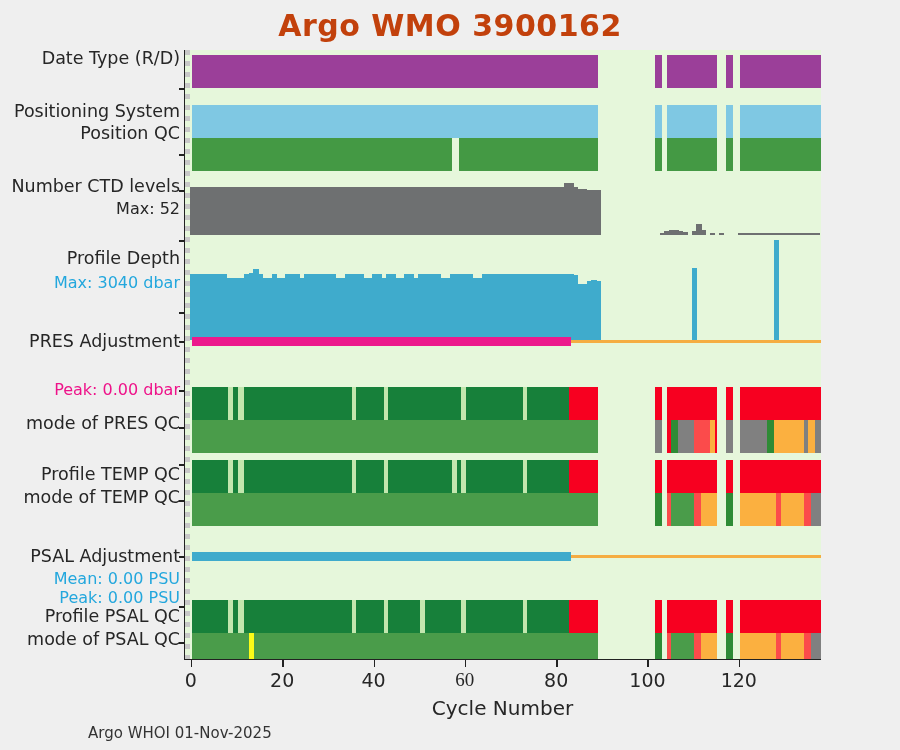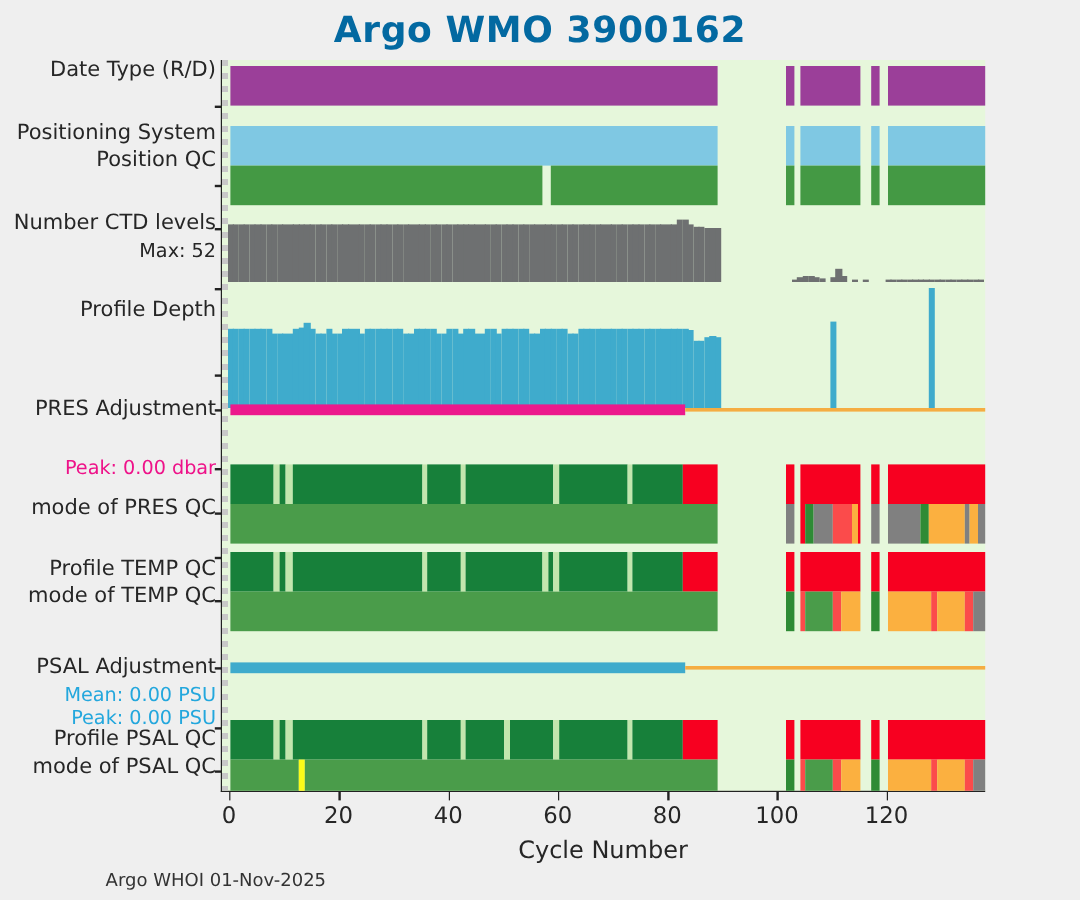--- a/index.html
+++ b/index.html
@@ -9,21 +9,21 @@
     font-family:"DejaVu Sans","Liberation Sans",sans-serif;
     position:relative;overflow:hidden;
   }
   #stage{position:absolute;left:0;top:0;width:900px;height:750px;}
 
   
   #title{
     position:absolute;left:0;top:8px;width:900px;
     text-align:center;
     font-size:30px;font-weight:bold;
-    color:#0369a1;
+    color:#c2410c;
     letter-spacing:.5px;
   }
 
   
   #plot{
     position:absolute;
     left:184px;top:50px;width:637px;height:610px;
     background:#e6f7db;
     border-left:1.5px solid #222;
     border-bottom:1.5px solid #222;
@@ -81,20 +81,21 @@
 
   <div id="title">Argo WMO 3900162</div>
 
   <div id="labels">
       <div class="rowlab" style="top: 48px;">Date Type (R/D)</div>
       <div class="rowlab" style="top: 101px;">Positioning System</div>
       <div class="rowlab" style="top: 176px;">Number CTD levels</div>
       <div class="rowlab" style="top: 123px;">Position QC</div>
       <div class="rowlab lab-small" style="top: 198px;">Max: 52</div>
       <div class="rowlab" style="top: 248px;">Profile Depth</div>
+      <div class="rowlab lab-blue lab-small" style="top: 272px;">Max: 3040 dbar</div>
       <div class="rowlab" style="top: 331px;">PRES Adjustment</div>
       <div class="rowlab lab-pink lab-small" style="top: 379px;">Peak: 0.00 dbar</div>
       <div class="rowlab" style="top: 413px;">mode of PRES QC</div>
       <div class="rowlab" style="top: 464px;">Profile TEMP QC</div>
       <div class="rowlab" style="top: 487px;">mode of TEMP QC</div>
       <div class="rowlab" style="top: 546px;">PSAL Adjustment</div>
       <div class="rowlab lab-blue lab-small" style="top: 568px;">Mean: 0.00 PSU</div>
       <div class="rowlab lab-blue lab-small" style="top: 587px;">Peak: 0.00 PSU</div>
       <div class="rowlab" style="top: 606px;">Profile PSAL QC</div>
       <div class="rowlab" style="top: 629px;">mode of PSAL QC</div>
@@ -450,21 +451,21 @@
     </div>
 
   <div id="xaxis">
       <div class="xtick" style="left: 6.84946px;"></div>
       <div class="xtlab" style="left: 6.84946px;">0</div>
       <div class="xtick" style="left: 98.1756px;"></div>
       <div class="xtlab" style="left: 98.1756px;">20</div>
       <div class="xtick" style="left: 189.502px;"></div>
       <div class="xtlab" style="left: 189.502px;">40</div>
       <div class="xtick" style="left: 280.828px;"></div>
-      <div class="xtlab" style="left: 280.828px;">60</div>
+      <div class="xtlab" style="left: 280.828px; font-family: Liberation Serif, serif;">60</div>
       <div class="xtick" style="left: 372.154px;"></div>
       <div class="xtlab" style="left: 372.154px;">80</div>
       <div class="xtick" style="left: 463.48px;"></div>
       <div class="xtlab" style="left: 463.48px;">100</div>
       <div class="xtick" style="left: 554.806px;"></div>
       <div class="xtlab" style="left: 554.806px;">120</div>
     </div>
   <div id="xlabel">Cycle Number</div>
   <div id="footer">Argo WHOI 01-Nov-2025</div>
 

